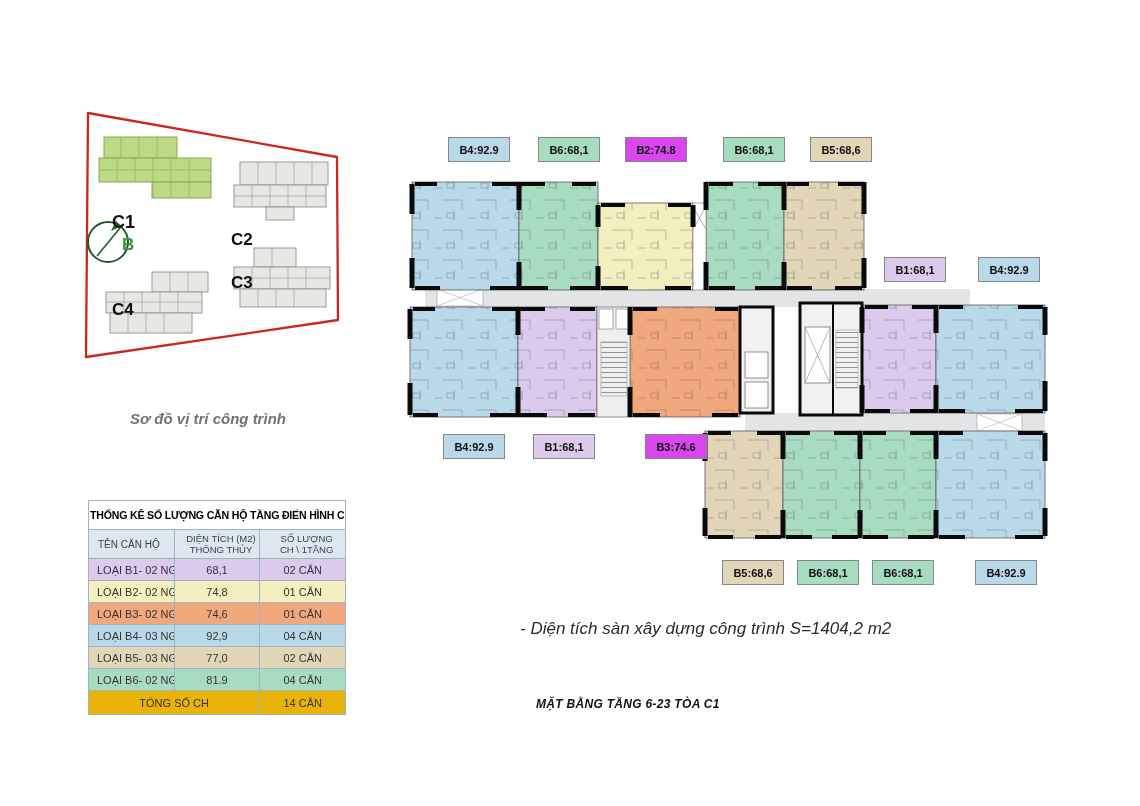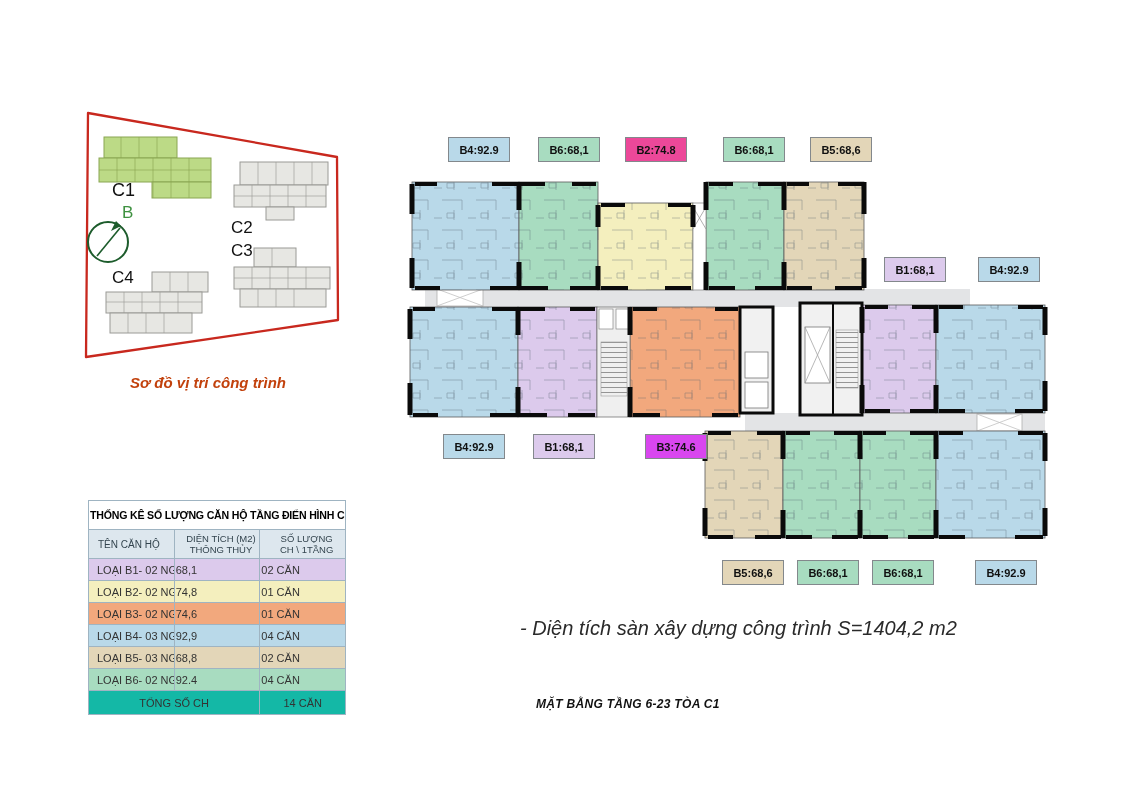--- a/index.html
+++ b/index.html
@@ -6,40 +6,40 @@
   #canvas{position:relative;width:1140px;height:806px;background:#fff;overflow:hidden;
           font-family:"Liberation Sans","DejaVu Sans",sans-serif;color:#1a1a1a;}
   #drawing{position:absolute;left:0;top:0;}
 
   
   .chip{position:absolute;width:62px;height:25px;line-height:25px;text-align:center;
         font-size:11px;font-weight:bold;color:#101010;border:1px solid #83888c;
         box-sizing:border-box;letter-spacing:0;}
 
   
-  .maplbl{position:absolute;font-size:17px;font-weight:normal;color:#111;}
+  .maplbl{position:absolute;font-size:17px;font-weight:bold;color:#111;margin-top:32px;}
   .north{color:#3e9140;}
-  .caption{position:absolute;left:123px;top:374px;width:170px;text-align:center;
-           font-size:15px;font-weight:bold;font-style:italic;color:#c2410c;}
+  .caption{position:absolute;left:123px;top:410px;width:170px;text-align:center;
+           font-size:15px;font-weight:bold;font-style:italic;color:#737373;}
 
   
   .stats{position:absolute;left:88px;top:500px;width:258px;border-collapse:collapse;
          table-layout:fixed;background:#fff;}
   .stats td{border:1px solid #9fb4c2;overflow:hidden;white-space:nowrap;}
   .stats .t-title td{height:26px;text-align:center;font-weight:bold;font-size:10.6px;
          letter-spacing:-0.2px;background:#fff;color:#000;}
   .stats .t-head td{height:26px;text-align:center;font-size:9.5px;line-height:11px;color:#33444e;padding-left:9px;}
   .stats .t-head .c1h{text-align:left;font-size:10px;}
-  .stats .urow td{height:19px;font-size:11px;color:#333;text-align:left;}
+  .stats .urow td{height:19px;font-size:11px;color:#333;text-align:center;}
   .stats .urow td.nm{text-align:left;padding-left:8px;}
   .stats .t-total td{height:21px;font-size:11px;color:#333;text-align:center;}
   .col-nm{width:118px;} .col-ar{width:75px;} .col-ct{width:65px;}
 
   
-  .notes{position:absolute;left:520px;top:618px;font-size:20px;font-style:italic;
+  .notes{position:absolute;left:520px;top:618px;font-size:17px;font-style:italic;
          color:#2a2a2a;line-height:21px;}
   .main-title{position:absolute;left:536px;top:697px;font-size:12px;font-weight:bold;
          font-style:italic;color:#111;letter-spacing:0.3px;}
 
   
   .logo{position:absolute;left:924px;top:752px;display:flex;align-items:flex-end;}
   .logo .brand{font-size:32px;font-weight:bold;letter-spacing:-0.5px;line-height:34px;}
   .logo .suffix{font-size:9.5px;letter-spacing:2.5px;margin-left:2px;padding-bottom:5px;}
 </style>
 </head>
@@ -170,36 +170,36 @@
         <path stroke-width="5" d="M410 309 V339 M410 383 V415 M518 307 V335 M518 387 V417 M630 307 V335 M630 387 V417 M862 307 V333 M862 385 V413 M936 305 V333 M936 385 V413 M1045 307 V335 M1045 381 V411"></path>
         <path stroke-width="4" d="M413 309 H435 M492 309 H516 M520 309 H545 M570 309 H595 M633 309 H657 M715 309 H738 M413 415 H438 M490 415 H516 M520 415 H547 M568 415 H595 M633 415 H660 M712 415 H738 M865 307 H888 M912 307 H934 M939 307 H963 M1018 307 H1043 M865 411 H890 M910 411 H934 M939 411 H965 M1015 411 H1043"></path>
         <path stroke-width="5" d="M705 433 V461 M705 508 V536 M783 431 V459 M783 510 V538 M860 431 V459 M860 510 V538 M936 431 V459 M936 510 V538 M1045 433 V461 M1045 508 V536"></path>
         <path stroke-width="4" d="M708 433 H731 M757 433 H781 M786 433 H810 M834 433 H858 M863 433 H886 M910 433 H934 M939 433 H963 M1018 433 H1043 M708 537 H733 M755 537 H781 M786 537 H812 M832 537 H858 M863 537 H888 M908 537 H934 M939 537 H965 M1015 537 H1043"></path>
       </g>
     </g>
   </svg>
 
   <div class="chip" style="left: 448px; top: 137px; background-color: rgb(185, 217, 233);">B4:92.9</div>
   <div class="chip" style="left: 538px; top: 137px; background-color: rgb(168, 220, 192);">B6:68,1</div>
-  <div class="chip" style="left: 625px; top: 137px; background-color: #ec4899;">B2:74.8</div>
+  <div class="chip" style="left: 625px; top: 137px; background-color: #d946ef;">B2:74.8</div>
   <div class="chip" style="left: 723px; top: 137px; background-color: rgb(168, 220, 192);">B6:68,1</div>
   <div class="chip" style="left: 810px; top: 137px; background-color: rgb(227, 214, 184);">B5:68,6</div>
   <div class="chip" style="left: 884px; top: 257px; background-color: rgb(220, 202, 236);">B1:68,1</div>
   <div class="chip" style="left: 978px; top: 257px; background-color: rgb(185, 217, 233);">B4:92.9</div>
   <div class="chip" style="left: 443px; top: 434px; background-color: rgb(185, 217, 233);">B4:92.9</div>
   <div class="chip" style="left: 533px; top: 434px; background-color: rgb(220, 202, 236);">B1:68,1</div>
   <div class="chip" style="left: 645px; top: 434px; background-color: #d946ef;">B3:74.6</div>
   <div class="chip" style="left: 722px; top: 560px; background-color: rgb(227, 214, 184);">B5:68,6</div>
   <div class="chip" style="left: 797px; top: 560px; background-color: rgb(168, 220, 192);">B6:68,1</div>
   <div class="chip" style="left: 872px; top: 560px; background-color: rgb(168, 220, 192);">B6:68,1</div>
   <div class="chip" style="left: 975px; top: 560px; background-color: rgb(185, 217, 233);">B4:92.9</div>
 
   <div class="maplbl" style="left:112px;top:180px;font-size:18px">C1</div>
   <div class="maplbl north" style="left: 122px; top: 203px; color: rgb(62, 145, 64);">B</div>
-  <div class="maplbl" style="left:231px;top:218px">C2</div>
+  <div class="maplbl" style="left:231px;top:198px">C2</div>
   <div class="maplbl" style="left:231px;top:241px">C3</div>
   <div class="maplbl" style="left:112px;top:268px">C4</div>
   <div class="caption">Sơ đồ vị trí công trình</div>
 
   <table class="stats">
     <tbody>
         <tr class="t-title">
       <td colspan="3">THỐNG KÊ SỐ LƯỢNG CĂN HỘ TẦNG ĐIỂN HÌNH C1</td>
     </tr>
     <tr class="t-head" style="background-color: rgb(221, 231, 238);">
@@ -228,29 +228,29 @@
       <td>74,6</td>
       <td>01 CĂN</td>
     </tr>
     <tr class="urow" style="background-color: rgb(185, 217, 233);">
       <td class="nm">LOẠI B4- 03 NGỦ</td>
       <td>92,9</td>
       <td>04 CĂN</td>
     </tr>
     <tr class="urow" style="background-color: rgb(227, 214, 184);">
       <td class="nm">LOẠI B5- 03 NGỦ</td>
-      <td>68,8</td>
+      <td>77,0</td>
       <td>02 CĂN</td>
     </tr>
     <tr class="urow" style="background-color: rgb(168, 220, 192);">
       <td class="nm">LOẠI B6- 02 NGỦ</td>
-      <td>92.4</td>
+      <td>81.9</td>
       <td>04 CĂN</td>
     </tr>
-    <tr class="t-total" style="background-color: #14b8a6;">
+    <tr class="t-total" style="background-color: #eab308;">
       <td colspan="2">TỔNG SỐ CH</td>
       <td>14 CĂN</td>
     </tr>
   </tbody>
     </table>
 
   <div class="notes">
     <div>- Diện tích sàn xây dựng công trình S=1404,2 m2</div>
   </div>
   <div class="main-title">MẶT BẰNG TẦNG 6-23 TÒA C1</div>

